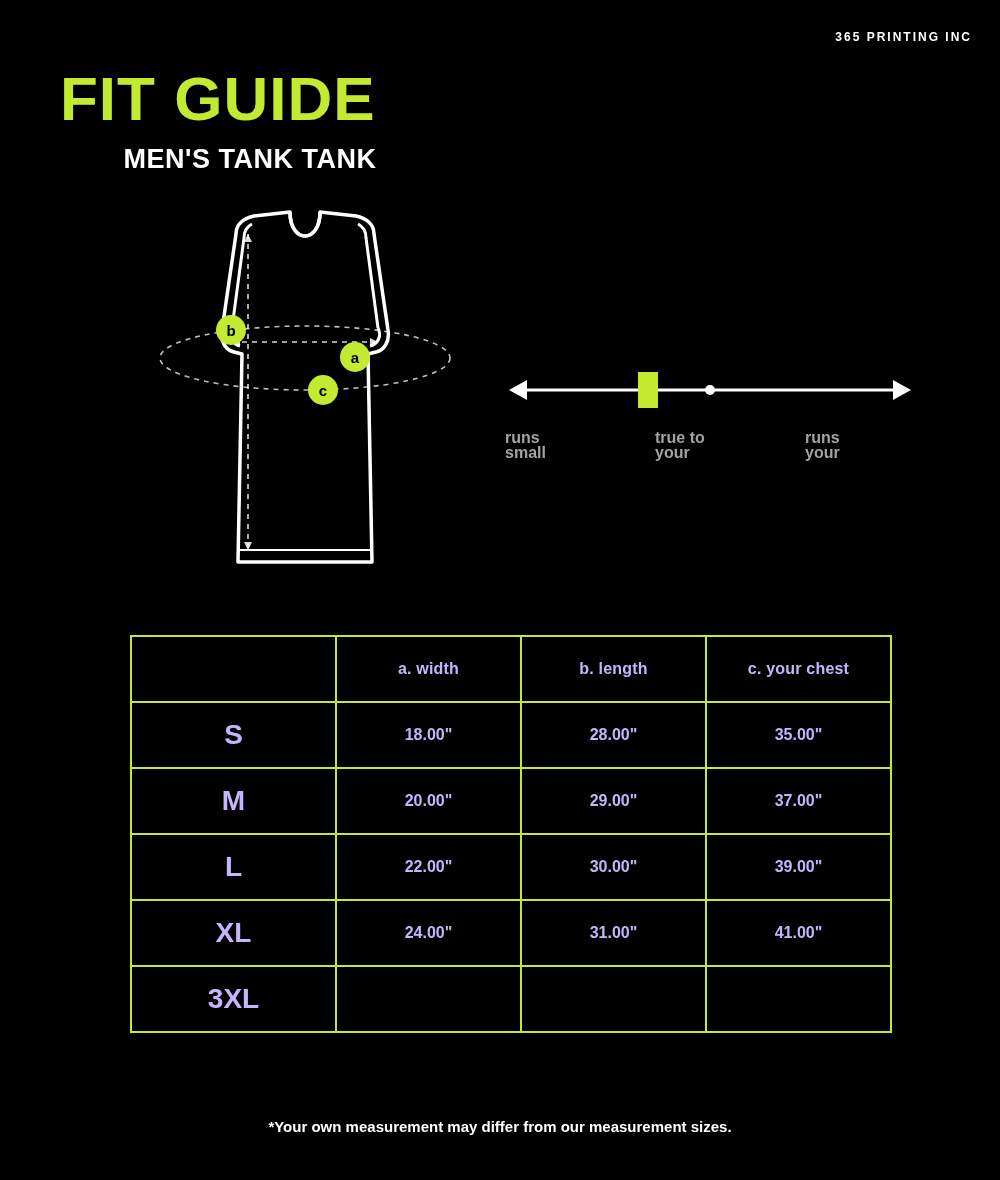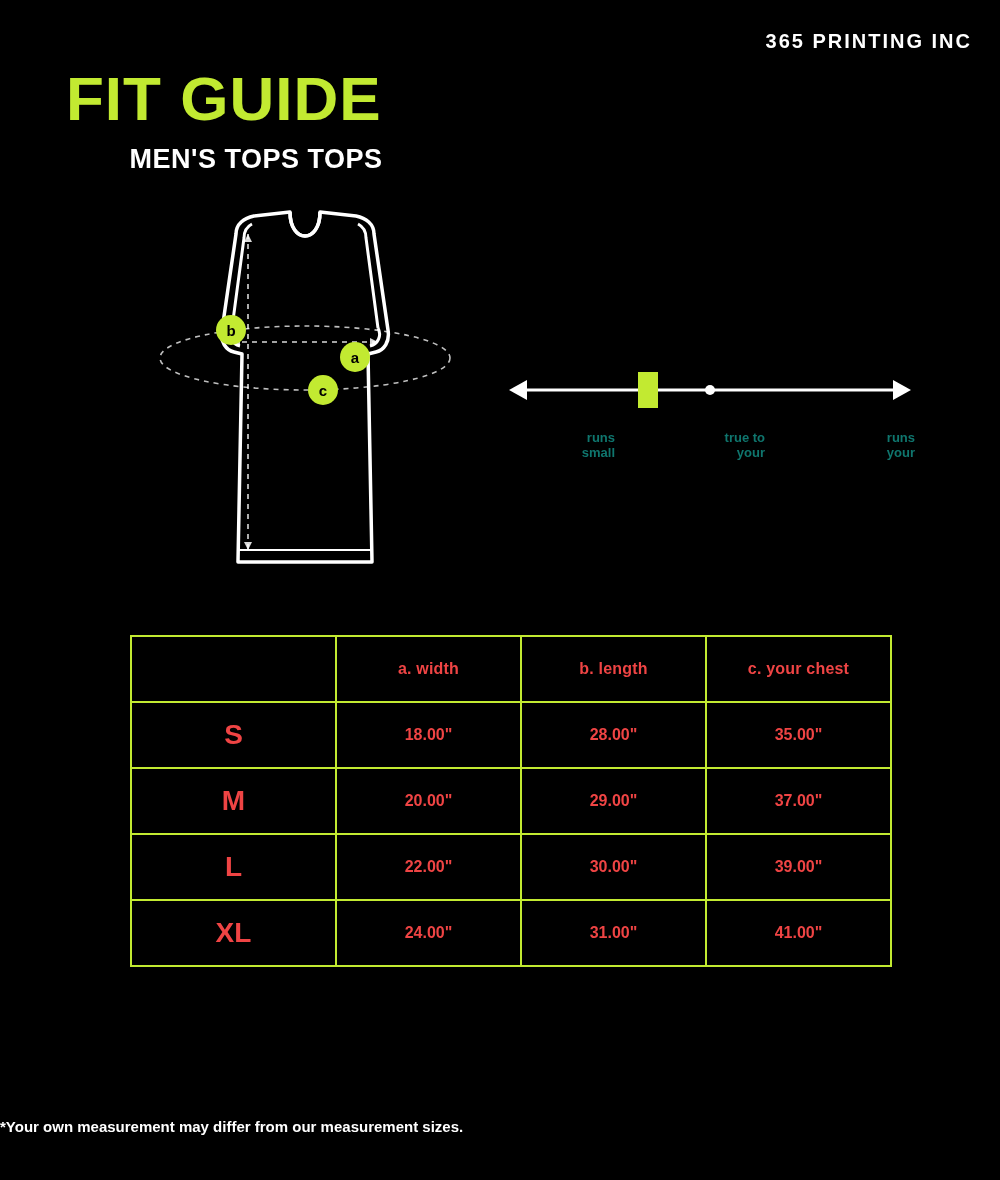--- a/index.html
+++ b/index.html
@@ -16,32 +16,32 @@
     height: 1180px;
     background: #000000;
     color: #ffffff;
   }
 
   
   .brand {
     position: absolute;
     top: 30px;
     right: 28px;
-    font-size: 20px;
+    font-size: 12px;
     font-weight: bold;
     letter-spacing: 2px;
     color: #ffffff;
     text-align: right;
   }
 
   
   .title-block {
     position: absolute;
     top: 68px;
-    left: 66px;
+    left: 60px;
     width: 420px;
   }
   .title-main {
     font-size: 62px;
     line-height: 62px;
     font-weight: bold;
     color: #c2ea31;
     letter-spacing: 1px;
   }
   .title-sub {
@@ -90,25 +90,25 @@
   }
   .scale-labels {
     position: absolute;
     top: 70px;
     left: 0;
     width: 410px;
     height: 40px;
   }
   .scale-label {
     position: absolute;
-    font-size: 13px;
+    font-size: 16px;
     font-weight: bold;
     line-height: 15px;
-    text-align: right;
-    color: #0f766e;
+    text-align: left;
+    color: #a3a3a3;
   }
   .lbl-small { left: 0px;   width: 110px; }
   .lbl-true  { left: 150px; width: 110px; }
   .lbl-large { left: 300px; width: 110px; }
 
   
   .table-wrap {
     position: absolute;
     top: 635px;
     left: 130px;
@@ -117,21 +117,21 @@
   table.size-table {
     width: 760px;
     border-collapse: collapse;
     table-layout: fixed;
   }
   table.size-table td, table.size-table th {
     border: 2px solid #c2ea31;
     height: 66px;
     text-align: center;
     vertical-align: middle;
-    color: #ef4444;
+    color: #c4b5fd;
   }
   table.size-table col.c-size { width: 205px; }
   table.size-table col.c-val  { width: 185px; }
   .hdr {
     font-size: 16px;
     font-weight: bold;
     letter-spacing: 0.2px;
   }
   .size-cell {
     font-size: 28px;
@@ -140,36 +140,36 @@
   .val-cell {
     font-size: 16px;
     font-weight: bold;
   }
 
   .footnote {
     position: absolute;
     top: 1118px;
     left: 0;
     width: 1000px;
-    text-align: left;
+    text-align: center;
     font-size: 15px;
     font-weight: bold;
     color: #ffffff;
   }
 </style>
 </head>
 <body>
 
 <div class="page">
 
   <div class="brand">365 PRINTING INC</div>
 
   <div class="title-block">
     <div class="title-main">FIT GUIDE</div>
-    <div class="title-sub">MEN'S TOPS TOPS</div>
+    <div class="title-sub">MEN'S TANK TANK</div>
   </div>
 
   <div class="illustration">
     <svg width="330" height="390" viewBox="0 0 330 390">
 
       <path d="M96 24 C96 14, 104 8, 114 6 L150 2
                C150 34, 180 34, 180 2 L216 6
                C226 8, 234 14, 234 24
                L248 120 C250 132, 244 140, 236 142 L228 144
                L232 352 L98 352 L102 144 L94 142
@@ -267,19 +267,25 @@
           <td class="val-cell">22.00"</td>
           <td class="val-cell">30.00"</td>
           <td class="val-cell">39.00"</td>
         </tr>
         <tr>
           <td class="size-cell">XL</td>
           <td class="val-cell">24.00"</td>
           <td class="val-cell">31.00"</td>
           <td class="val-cell">41.00"</td>
         </tr>
+        <tr>
+          <td class="size-cell">3XL</td>
+          <td class="val-cell"></td>
+          <td class="val-cell"></td>
+          <td class="val-cell"></td>
+        </tr>
       </tbody>
     </table>
   </div>
 
   <div class="footnote">*Your own measurement may differ from our measurement sizes.</div>
 
 </div>
 
 </body></html>

